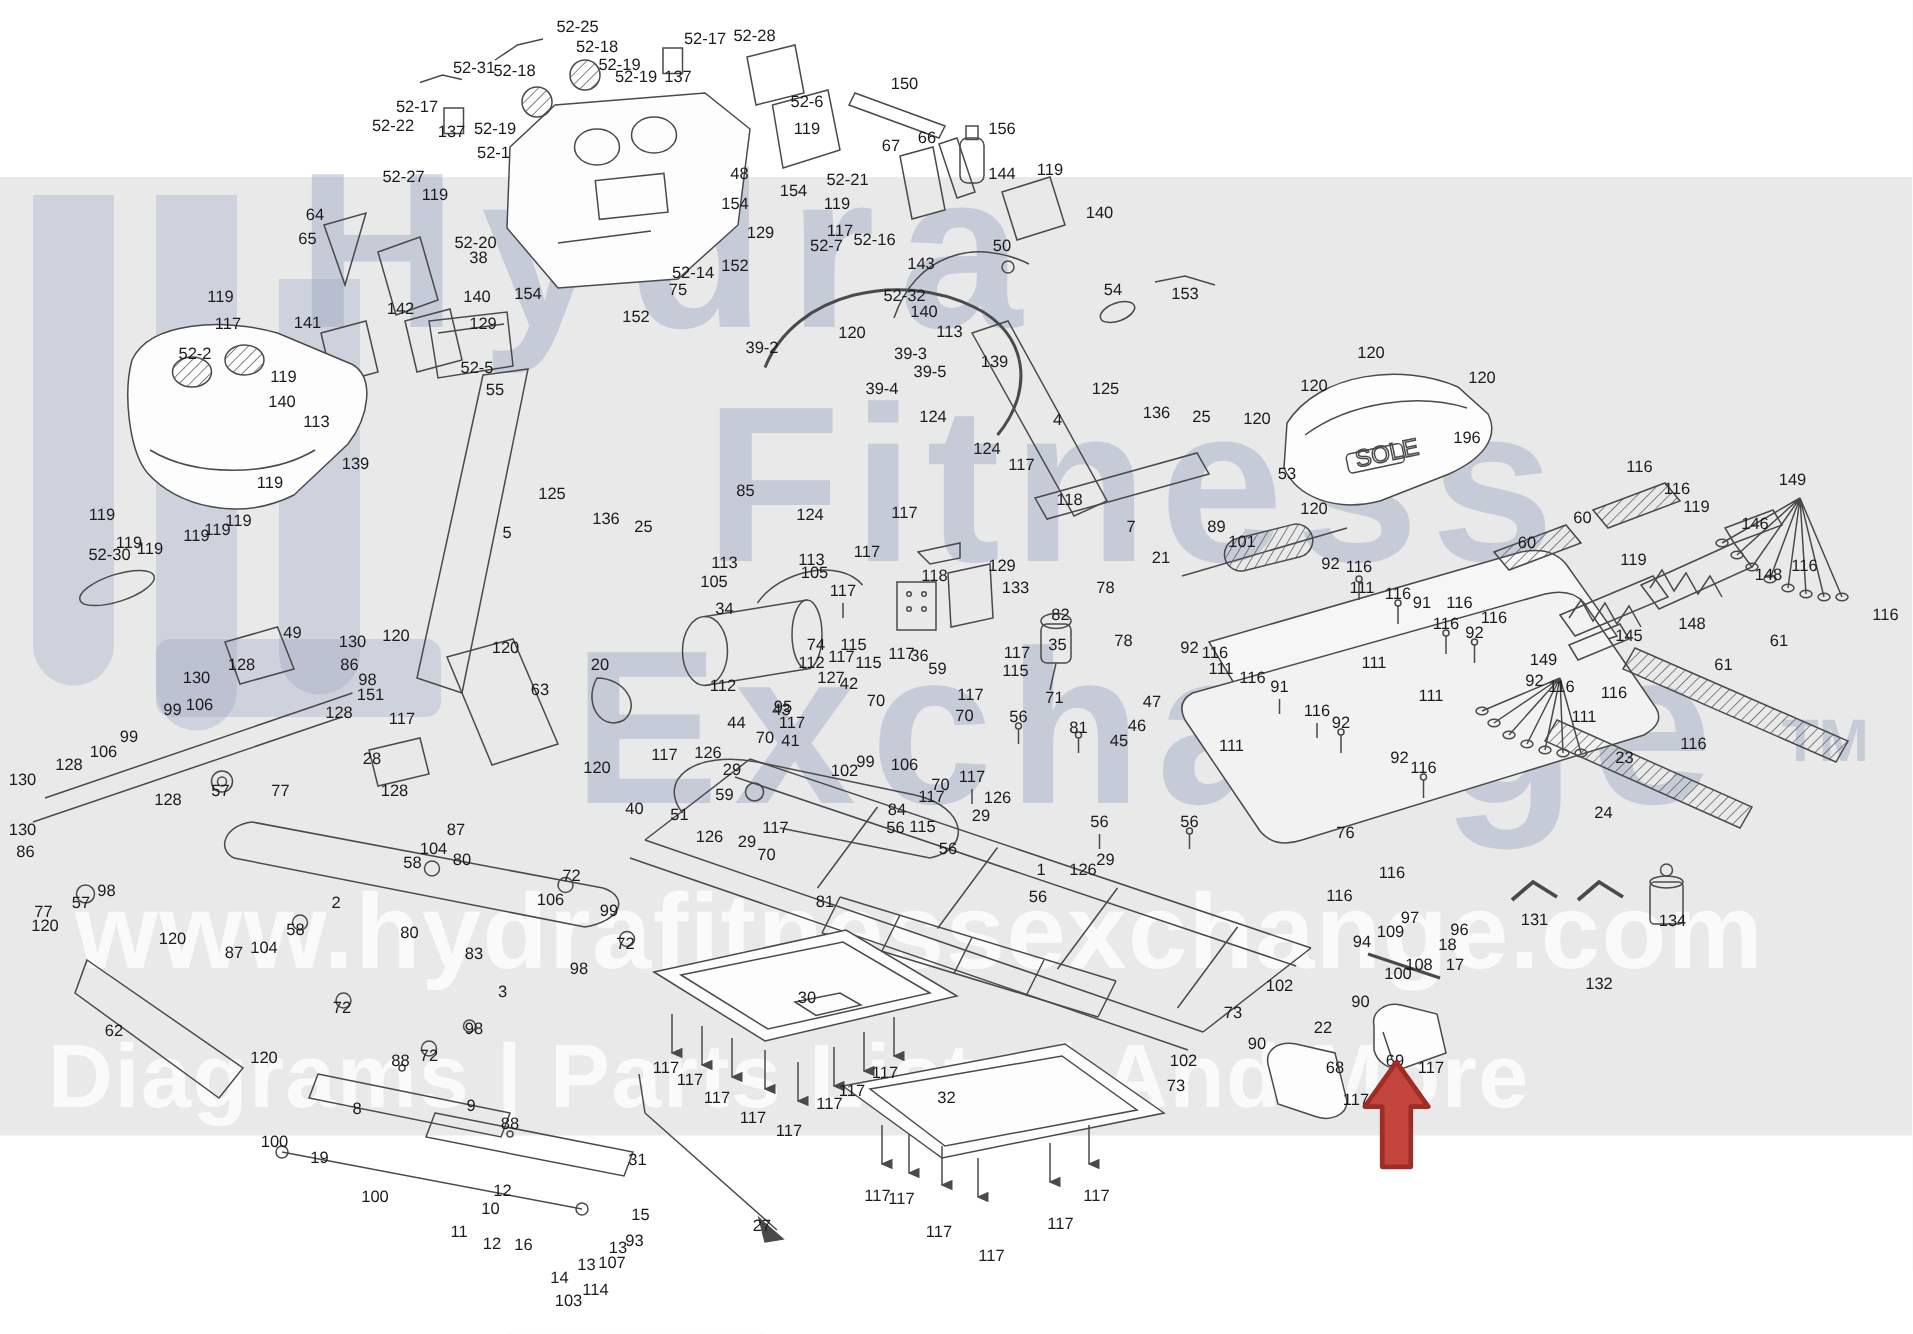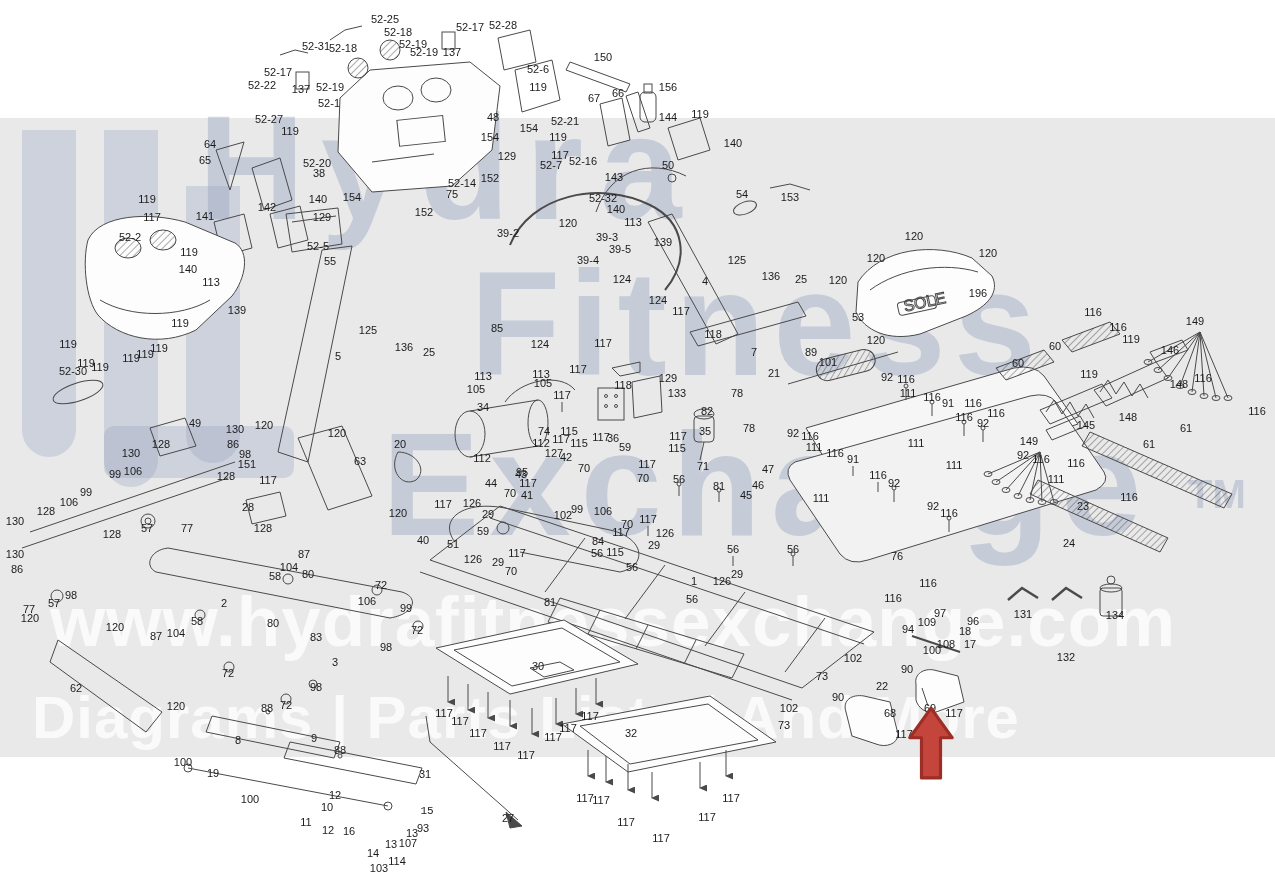--- a/index.html
+++ b/index.html
@@ -552,21 +552,21 @@
       <span class="plabel" style="left: 314px; top: 738px;">9</span>
       <span class="plabel" style="left: 340px; top: 750px;">88</span>
       <span class="plabel" style="left: 183px; top: 762px;">100</span>
       <span class="plabel" style="left: 213px; top: 773px;">19</span>
       <span class="plabel" style="left: 250px; top: 799px;">100</span>
       <span class="plabel" style="left: 335px; top: 795px;">12</span>
       <span class="plabel" style="left: 327px; top: 807px;">10</span>
       <span class="plabel" style="left: 306px; top: 822px;">11</span>
       <span class="plabel" style="left: 328px; top: 830px;">12</span>
       <span class="plabel" style="left: 349px; top: 831px;">16</span>
-      <span class="plabel" style="left: 427px; top: 811px; font-family: Liberation Mono, monospace;">15</span>
+      <span class="plabel" style="left: 427px; top: 811px;">15</span>
       <span class="plabel" style="left: 423px; top: 828px;">93</span>
       <span class="plabel" style="left: 412px; top: 833px;">13</span>
       <span class="plabel" style="left: 391px; top: 844px;">13</span>
       <span class="plabel" style="left: 408px; top: 843px;">107</span>
       <span class="plabel" style="left: 373px; top: 853px;">14</span>
       <span class="plabel" style="left: 397px; top: 861px;">114</span>
       <span class="plabel" style="left: 379px; top: 868px;">103</span>
       <span class="plabel" style="left: 425px; top: 774px;">31</span>
       <span class="plabel" style="left: 508px; top: 818px;">27</span>
       <span class="plabel" style="left: 538px; top: 666px;">30</span>

